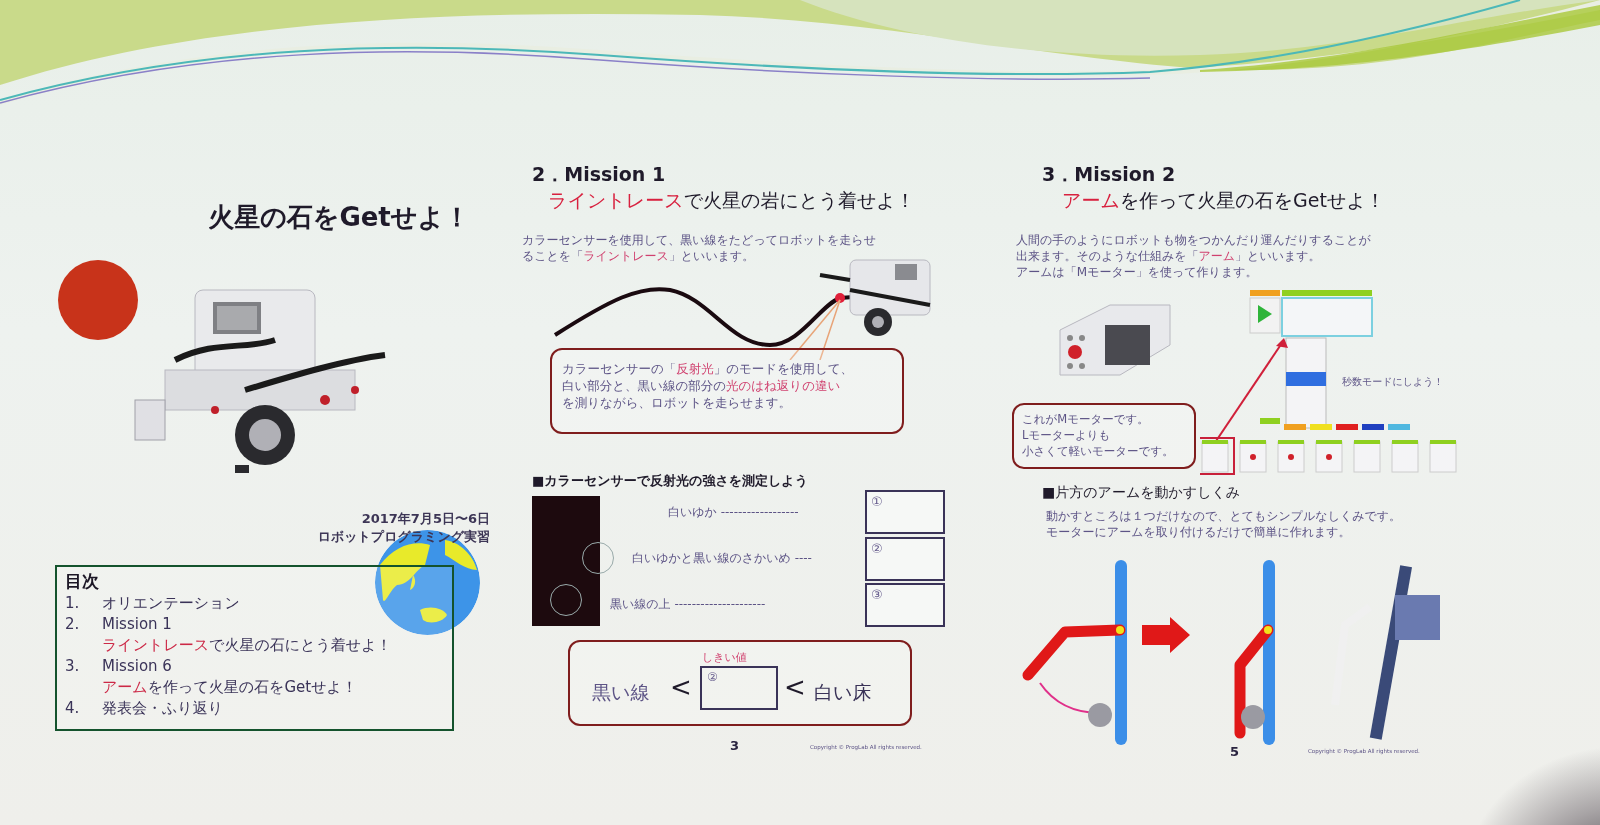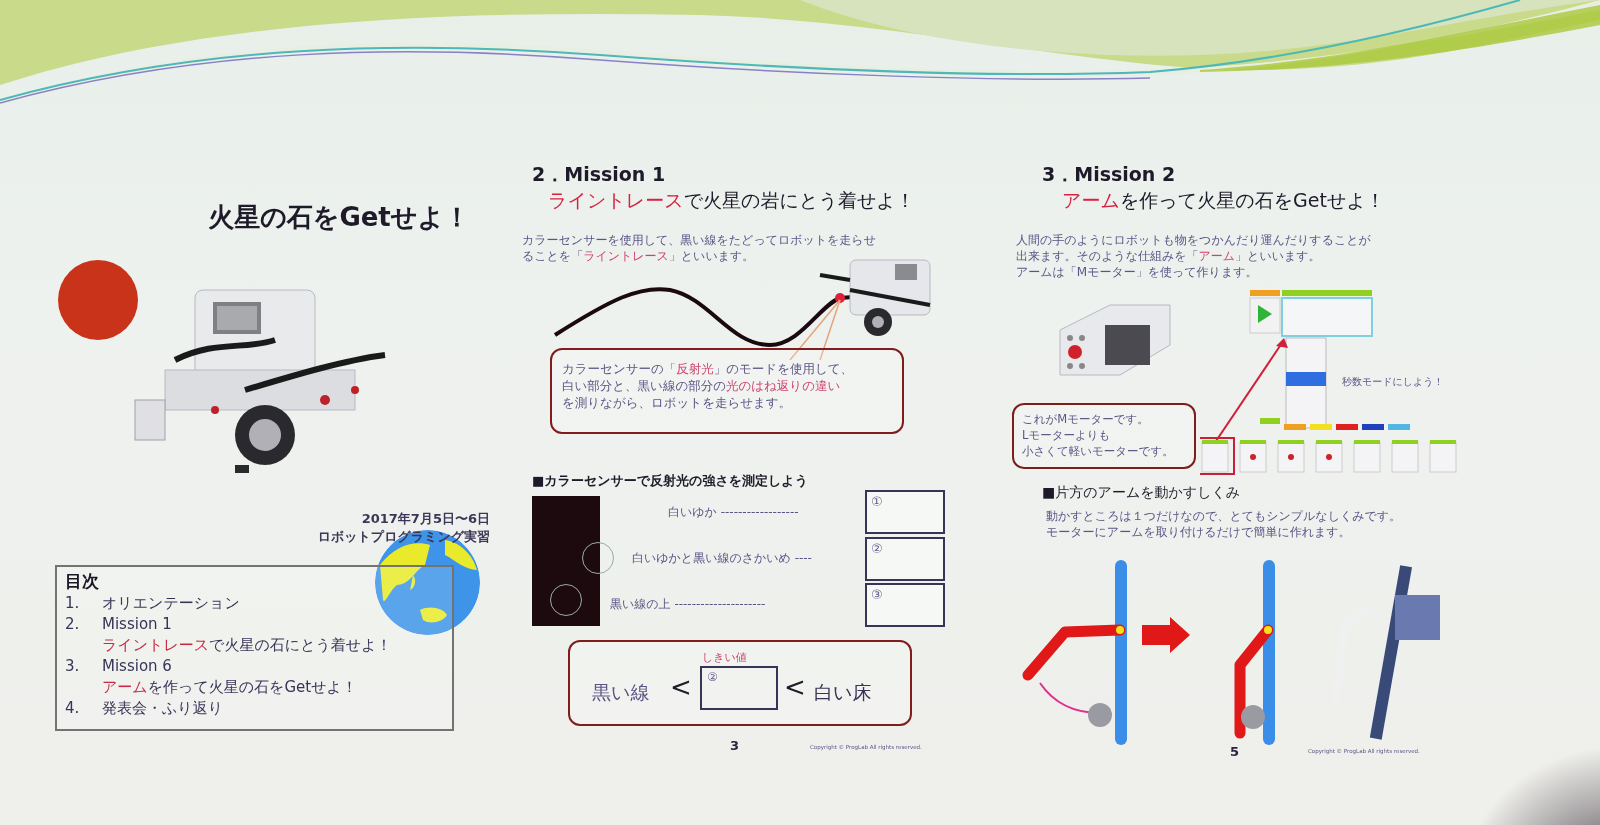--- a/index.html
+++ b/index.html
@@ -18,21 +18,21 @@
   .s1 { left:40px; width:460px; }
   .s2 { left:520px; width:460px; }
   .s3 { left:1000px; width:490px; }
 
   .s1 .subtitle { position:absolute; top:12px; left:30px; width:400px; text-align:center; font-size:19px; color:#3d3656; }
   .s1 .title { position:absolute; top:50px; left:30px; width:400px; text-align:right; font-size:26px; font-weight:bold; color:#1f1a2a; }
   .mars { position:absolute; top:110px; left:18px; width:80px; height:80px; border-radius:50%; background:#c8331a; }
   .earth { position:absolute; top:380px; left:335px; width:105px; height:105px; border-radius:50%; overflow:hidden; }
   .robot-img { position:absolute; left:85px; top:130px; }
   .date { position:absolute; top:360px; left:230px; width:220px; text-align:right; font-size:13px; color:#3d3656; line-height:18px; font-weight:bold;}
-  .toc { position:absolute; top:415px; left:15px; width:395px; height:162px; border:2px solid #737373; background:rgba(255,255,255,0.15); }
+  .toc { position:absolute; top:415px; left:15px; width:395px; height:162px; border:2px solid #14532d; background:rgba(255,255,255,0.15); }
   .toc-head { font-size:17px; font-weight:bold; color:#1c1726; margin:3px 0 0 8px; }
   .toc-row { font-size:15px; line-height:21px; color:#3a3358; display:flex; }
   .toc-num { width:37px; padding-left:8px; }
   .red { color:#cc2846; }
 
   .m-title { position:absolute; top:12px; left:12px; font-size:19px; font-weight:bold; color:#1f1a2a; }
   .m-sub { position:absolute; top:38px; left:28px; font-size:19px; font-weight:normal; color:#1f1a2a; white-space:nowrap; }
   .m-sub .hl { color:#d8213f; }
   .desc { position:absolute; font-size:12px; line-height:16px; color:#5d5486; white-space:nowrap; }
   .desc .pink { color:#d0416f; }

